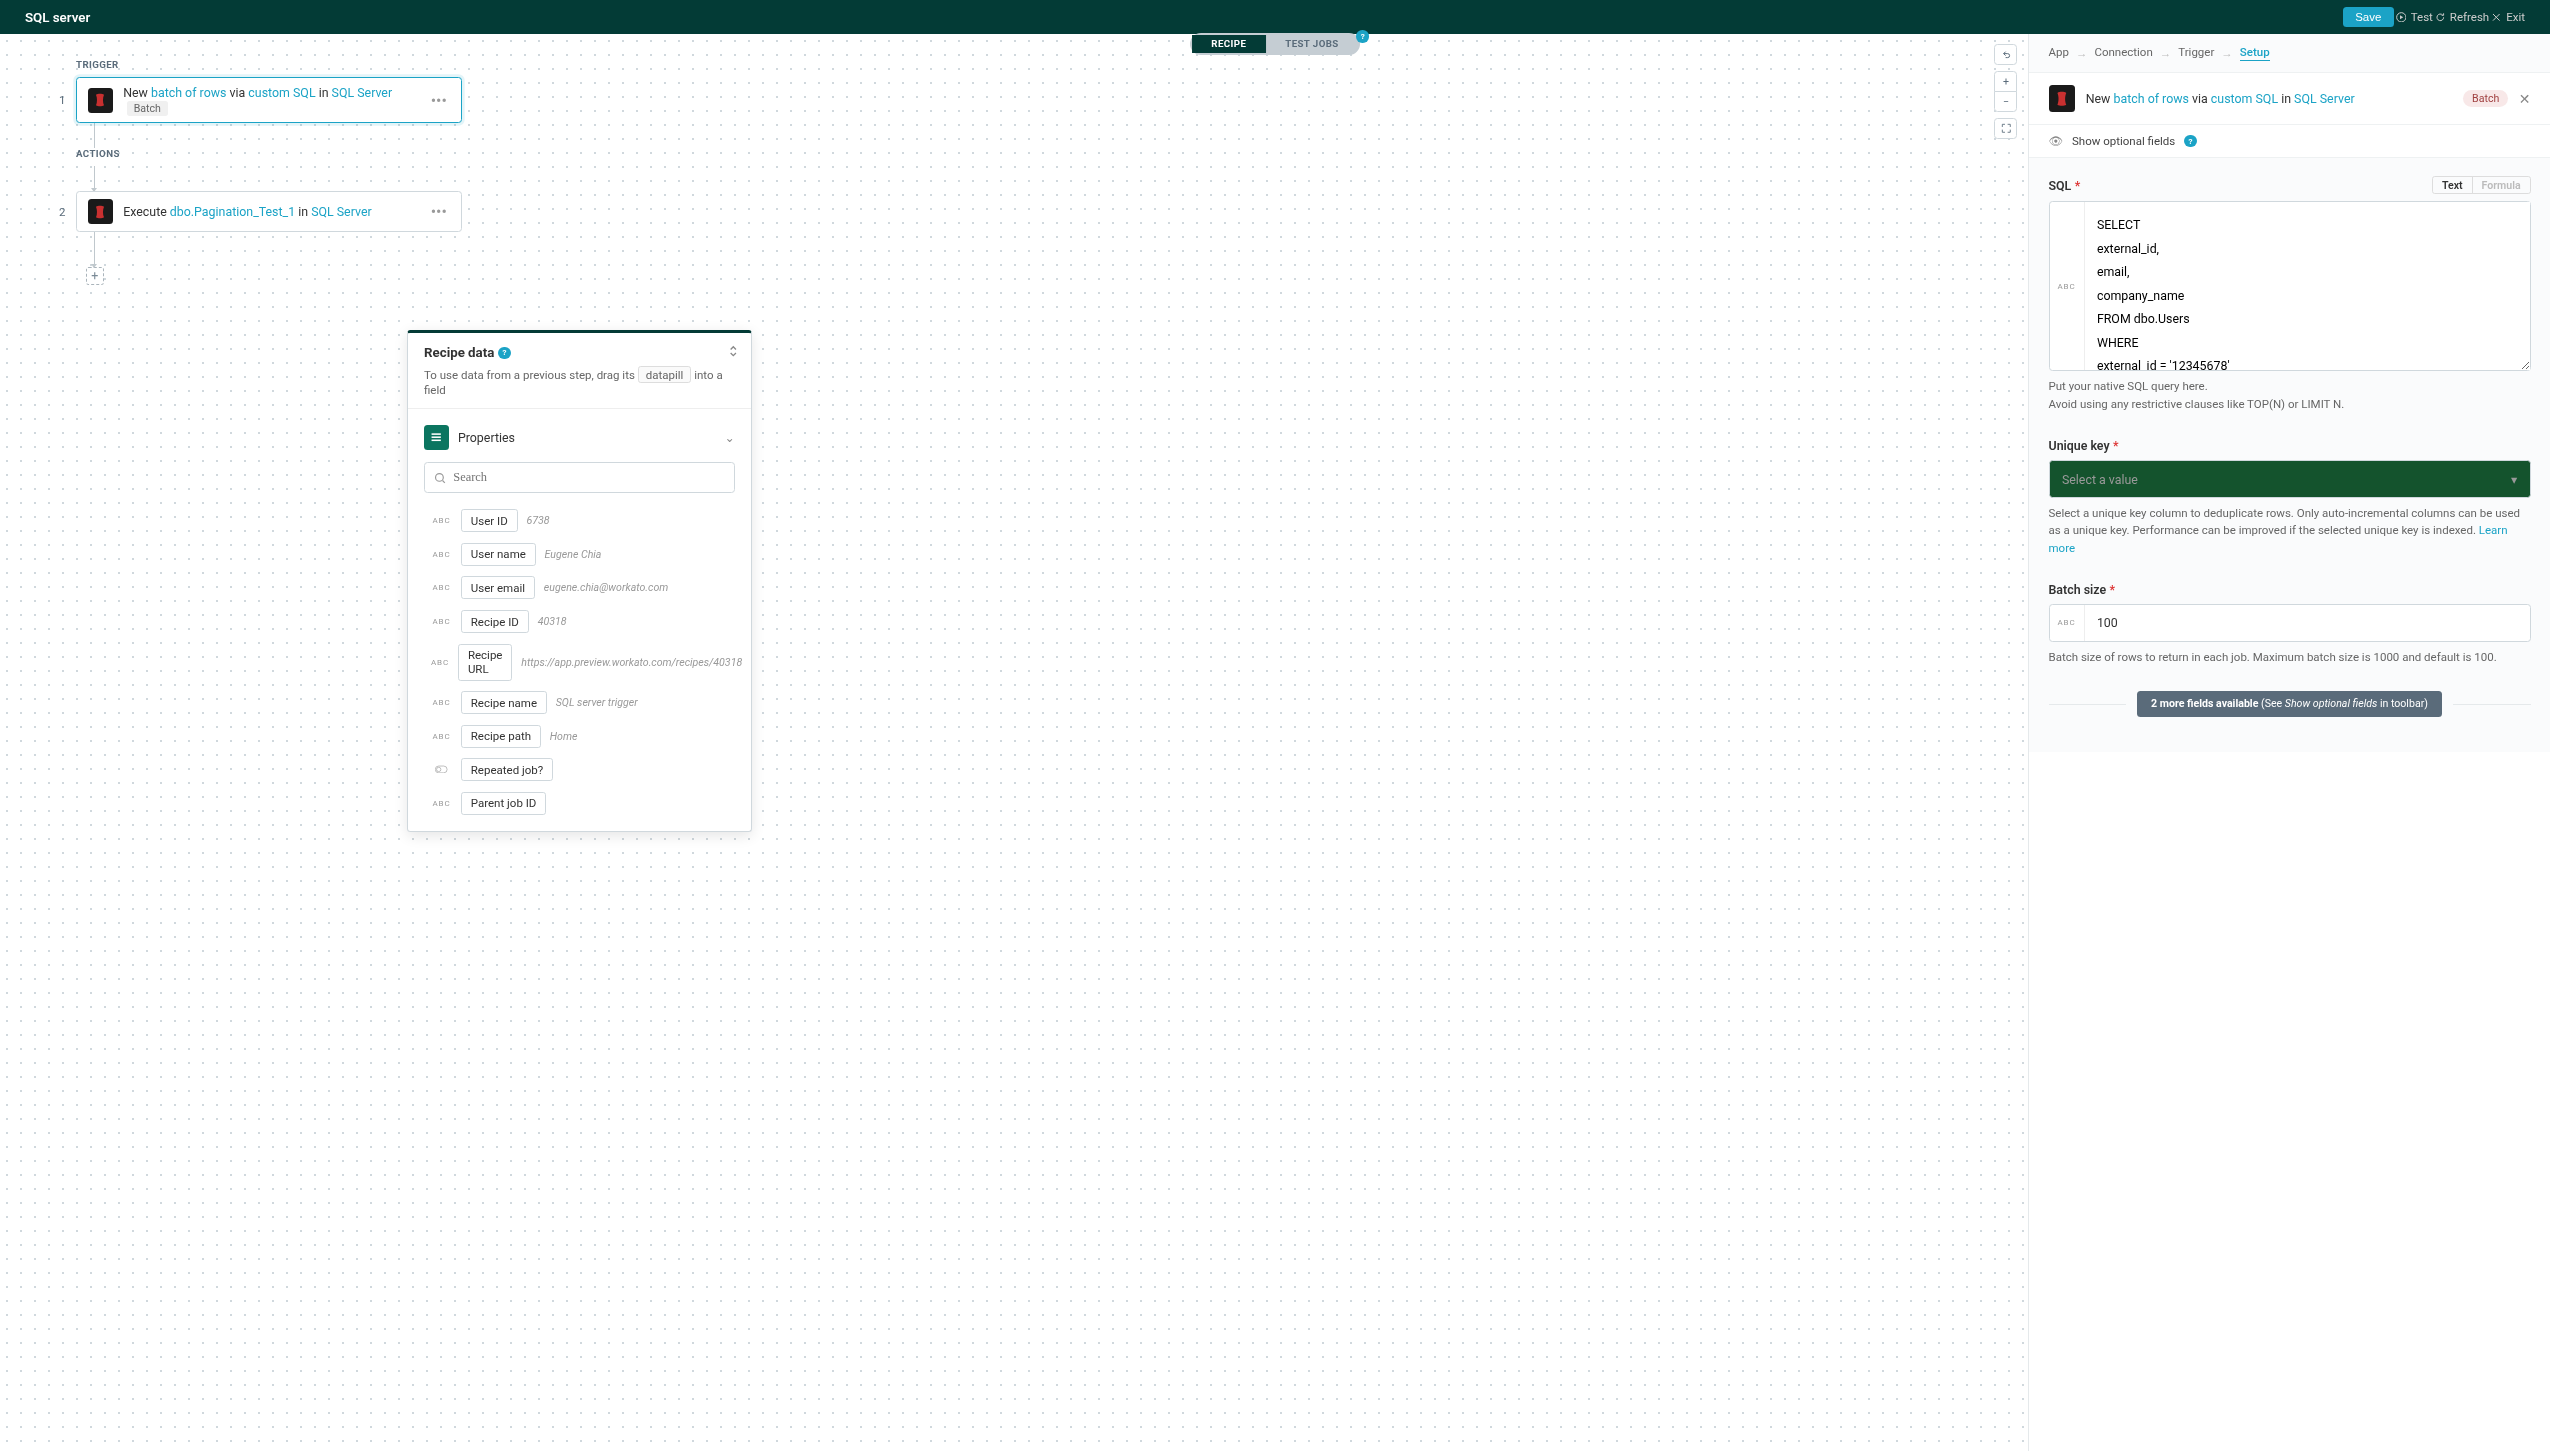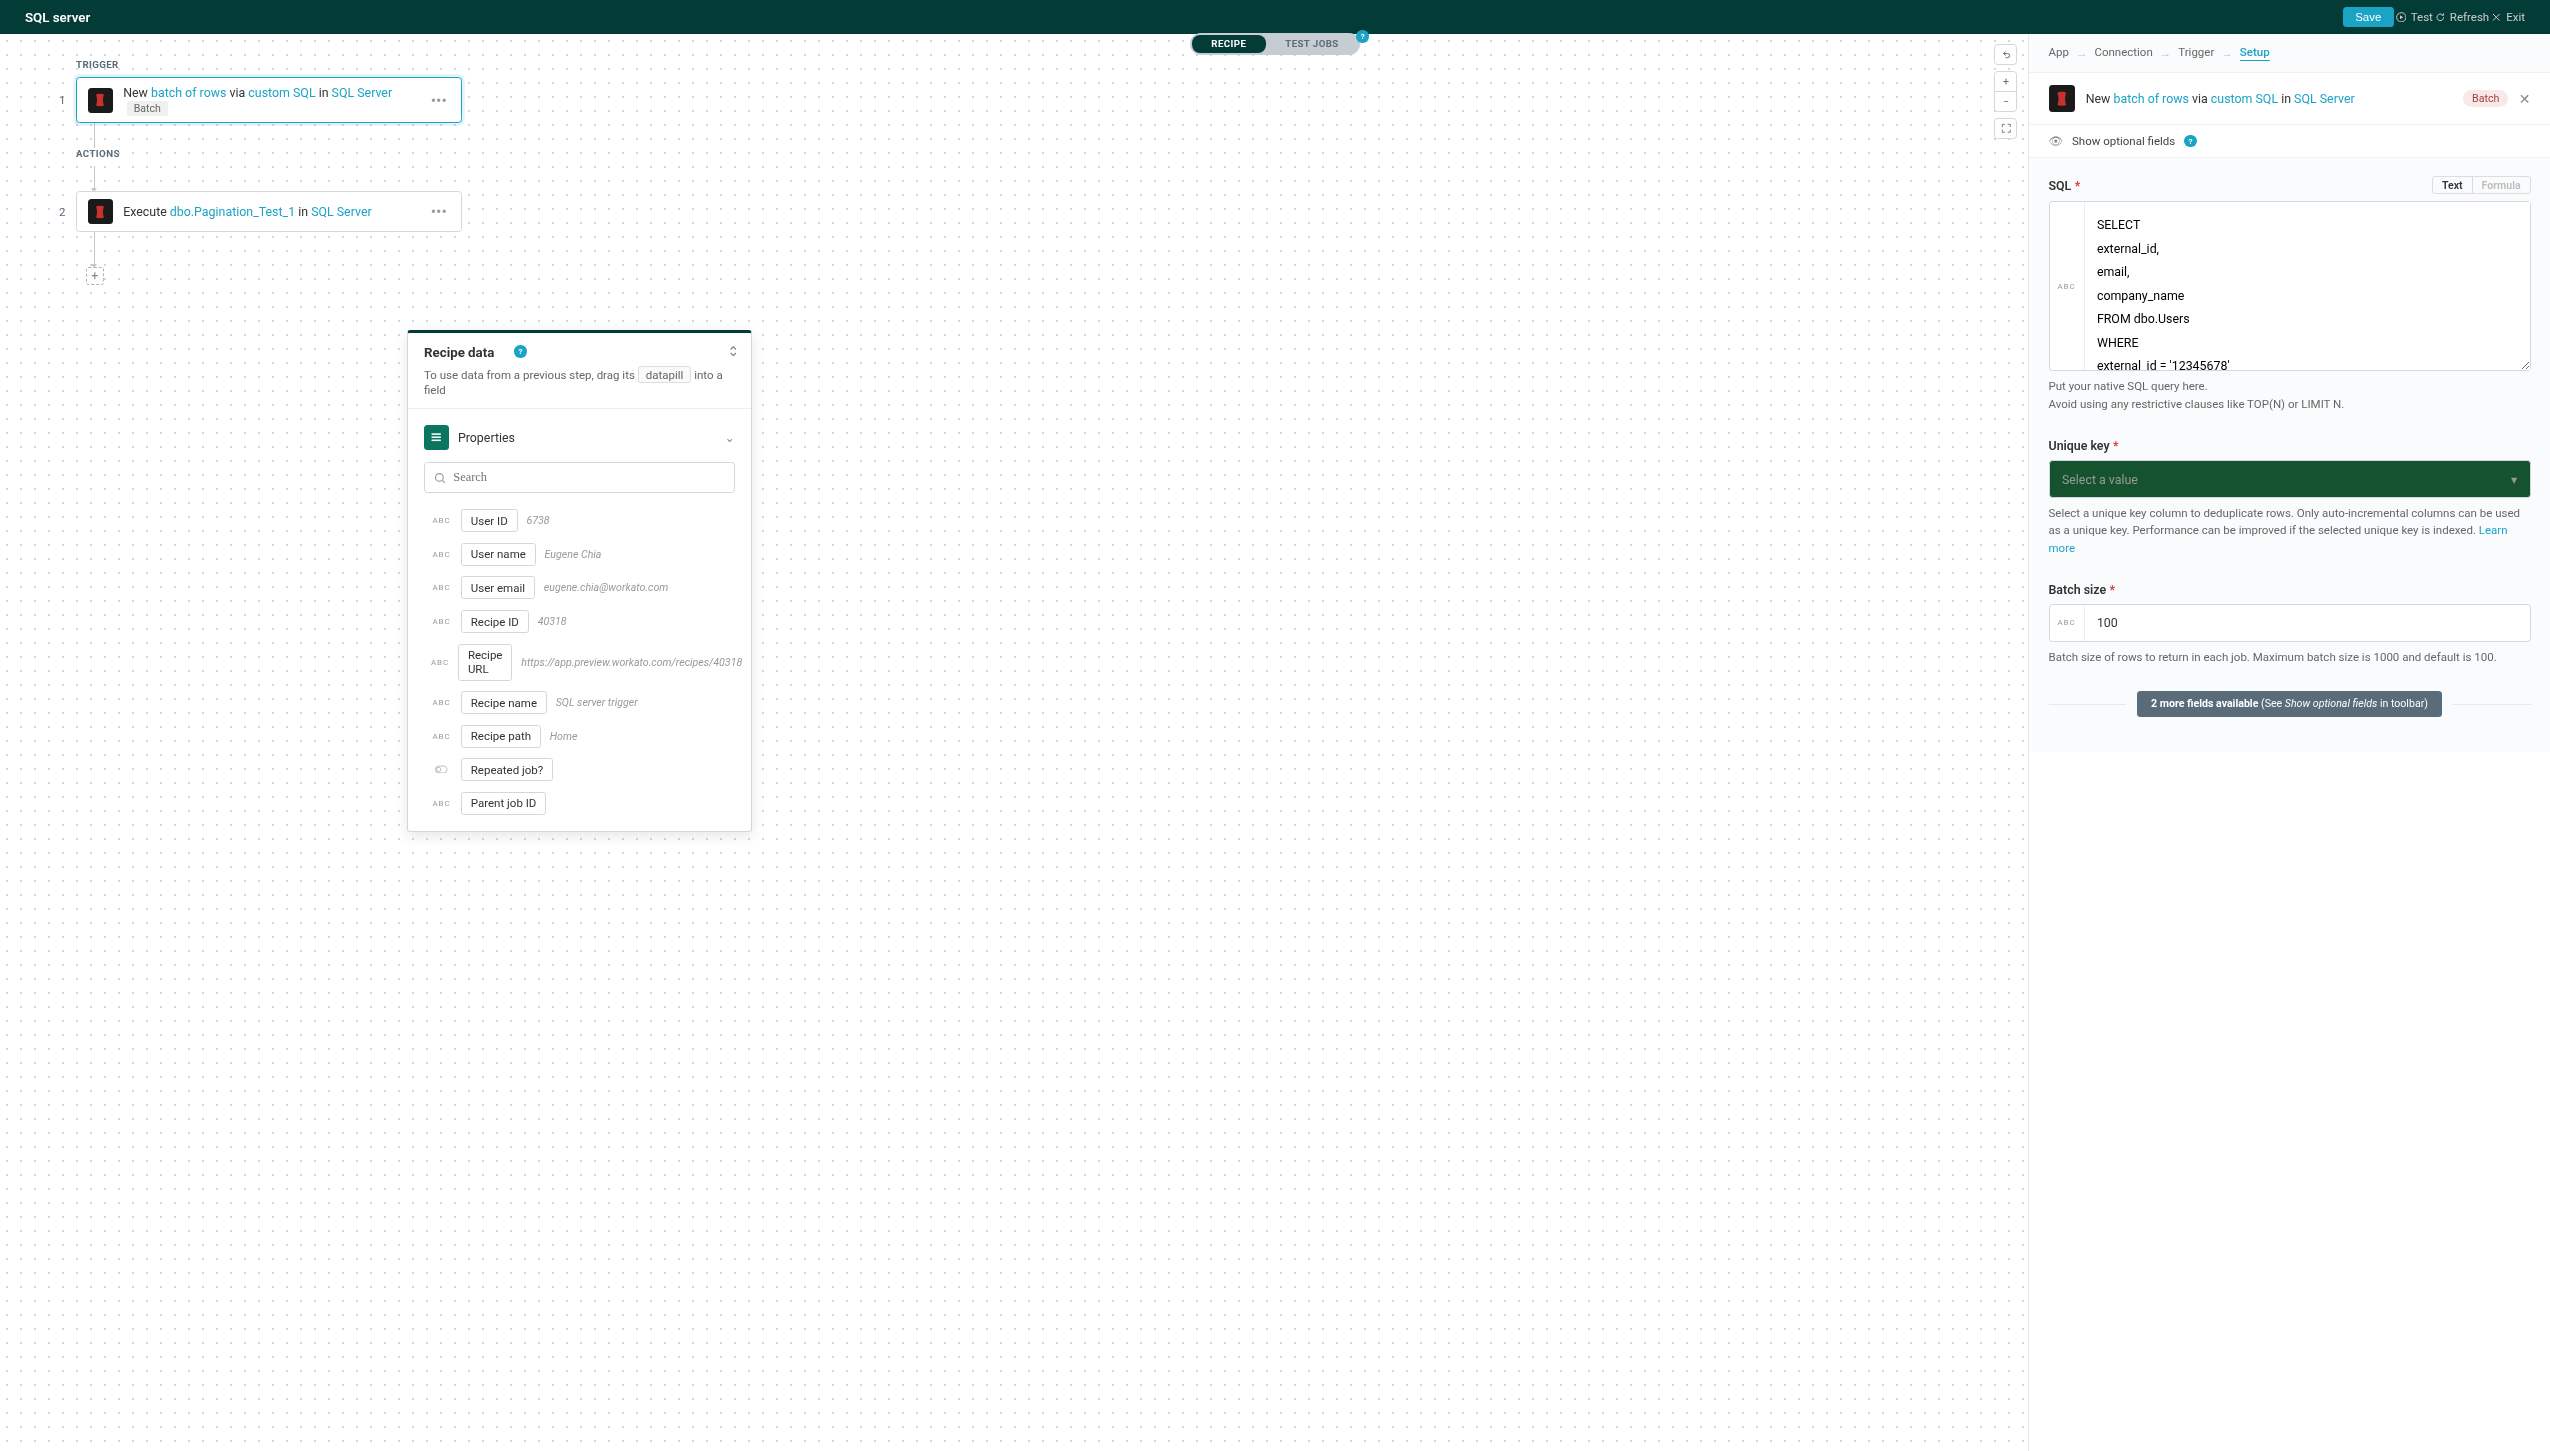--- a/index.html
+++ b/index.html
@@ -5,21 +5,21 @@
 * { margin: 0; padding: 0; box-sizing: border-box; }
 body { font-family: -apple-system, BlinkMacSystemFont, "Segoe UI", Roboto, sans-serif; font-size: 12.4px; color: #333; background: #fff; overflow: hidden; }
 .header { background: #033b36; height: 34px; display: flex; align-items: center; justify-content: space-between; padding: 0 25px; }
 .header-title { color: #fff; font-weight: 600; font-size: 13.3px; }
 .header-right { display: flex; align-items: center; gap: 2px; }
 .save-btn { background: #1ba3c6; color: #fff; border: none; padding: 4.4px 12.4px; border-radius: 3.5px; font-size: 11.5px; font-weight: 500; cursor: pointer; }
 .header-action { color: #ccc; font-size: 11.5px; display: flex; align-items: center; gap: 4.4px; cursor: pointer; }
 .header-action svg { width: 10.6px; height: 10.6px; }
 .tabs-wrap { position: relative; }
 .tabs { position: absolute; left: 50%; transform: translateX(-50%); top: -0.9px; background: #c5cdd3; border-radius: 17.7px; display: flex; padding: 1.8px; z-index: 5; }
-.tab { padding: 3.5px 19.5px; border-radius: 8px; font-size: 9.7px; font-weight: 700; cursor: pointer; letter-spacing: 0.4px; color: #5a6b7a; }
+.tab { padding: 3.5px 19.5px; border-radius: 0; font-size: 9.7px; font-weight: 700; cursor: pointer; letter-spacing: 0.4px; color: #5a6b7a; }
 .tab.active { background: #033b36; color: #fff; }
 .help-badge { position: absolute; right: -8.9px; top: -2.7px; width: 12.4px; height: 12.4px; background: #1ba3c6; border-radius: 50%; display: flex; align-items: center; justify-content: center; color: #fff; font-size: 8px; font-weight: bold; }
 .main { display: flex; height: calc(100vh - 34px); }
 .canvas { flex: 1; position: relative; background-image: radial-gradient(#d0d8dd 0.9px, transparent 0.9px); background-size: 14px 14px; background-position: 0 0; padding: 25px 0 0 53px; }
 .canvas-controls { position: absolute; right: 10.6px; top: 10.6px; display: flex; flex-direction: column; gap: 0; }
 .canvas-ctrl { width: 23px; height: 21px; border: 0.9px solid #d0d8dd; background: #fff; display: flex; align-items: center; justify-content: center; font-size: 10.6px; color: #5a6b7a; cursor: pointer; margin-top: -0.9px; }
 .canvas-ctrl:first-child { border-radius: 3.5px 3.5px 0 0; }
 .canvas-ctrl.single { border-radius: 3.5px; margin-bottom: 7px; }
 .canvas-ctrl.last { border-radius: 0 0 3.5px 3.5px; margin-bottom: 7px; }
 .section-label { font-size: 9.7px; font-weight: 700; color: #5a6b7a; letter-spacing: 0.4px; margin-bottom: 7px; margin-left: 23px; }
@@ -32,21 +32,21 @@
 .step-text { flex: 1; font-size: 12.4px; }
 .step-text .link { color: #1ba3c6; }
 .step-badge { background: #f0f0f0; color: #666; padding: 0.9px 7px; border-radius: 2.7px; font-size: 10.6px; margin-left: 3.5px; }
 .step-menu { color: #999; font-size: 16px; cursor: pointer; padding: 0 3.5px; }
 .connector { width: 0.9px; height: 25px; background: #c0c8cd; margin-left: 41px; }
 .connector.arrow { position: relative; }
 .connector.arrow::after { content: ''; position: absolute; bottom: -0.9px; left: -2.7px; border-left: 3.5px solid transparent; border-right: 3.5px solid transparent; border-top: 4.4px solid #c0c8cd; }
 .add-step { width: 17.7px; height: 17.7px; border: 0.9px dashed #aab4bb; border-radius: 2.7px; display: flex; align-items: center; justify-content: center; color: #7a8a96; margin-left: 33px; cursor: pointer; font-size: 12.4px; background: #fff; }
 .recipe-data { position: absolute; left: 407px; top: 296px; width: 345px; background: #fff; border: 0.9px solid #d0d8dd; border-top: 3.5px solid #033b36; border-radius: 3.5px; box-shadow: 0 3.5px 14px rgba(0,0,0,0.1); }
 .rd-header { padding: 12.4px 16px 10.6px; border-bottom: 0.9px solid #eee; position: relative; }
-.rd-title { font-weight: 700; font-size: 13.3px; display: flex; gap: 20px; }
+.rd-title { font-weight: 700; font-size: 13.3px; display: flex; align-items: center; gap: 4px; }
 .rd-help { width: 12.4px; height: 12.4px; background: #1ba3c6; border-radius: 50%; color: #fff; font-size: 8px; display: inline-flex; align-items: center; justify-content: center; font-weight: bold; }
 .rd-sub { font-size: 11.5px; color: #666; margin-top: 5.3px; }
 .rd-pill { display: inline-block; border: 0.9px solid #ddd; padding: 0.9px 7px; border-radius: 2.7px; background: #fafafa; font-size: 11.5px; }
 .rd-expand { position: absolute; right: 12.4px; top: 12.4px; color: #888; cursor: pointer; }
 .rd-props { padding: 10.6px 16px; }
 .rd-props-head { display: flex; align-items: center; gap: 8.9px; padding: 5.3px 0 12.4px; cursor: pointer; }
 .rd-props-icon { width: 25px; height: 25px; background: #0b7560; border-radius: 3.5px; display: flex; align-items: center; justify-content: center; color: #fff; }
 .rd-props-title { flex: 1; font-size: 12.4px; }
 .rd-chevron { color: #888; }
 .rd-search { border: 0.9px solid #d0d8dd; border-radius: 3.5px; padding: 7px 8.9px; display: flex; align-items: center; gap: 7px; margin-bottom: 10.6px; }

